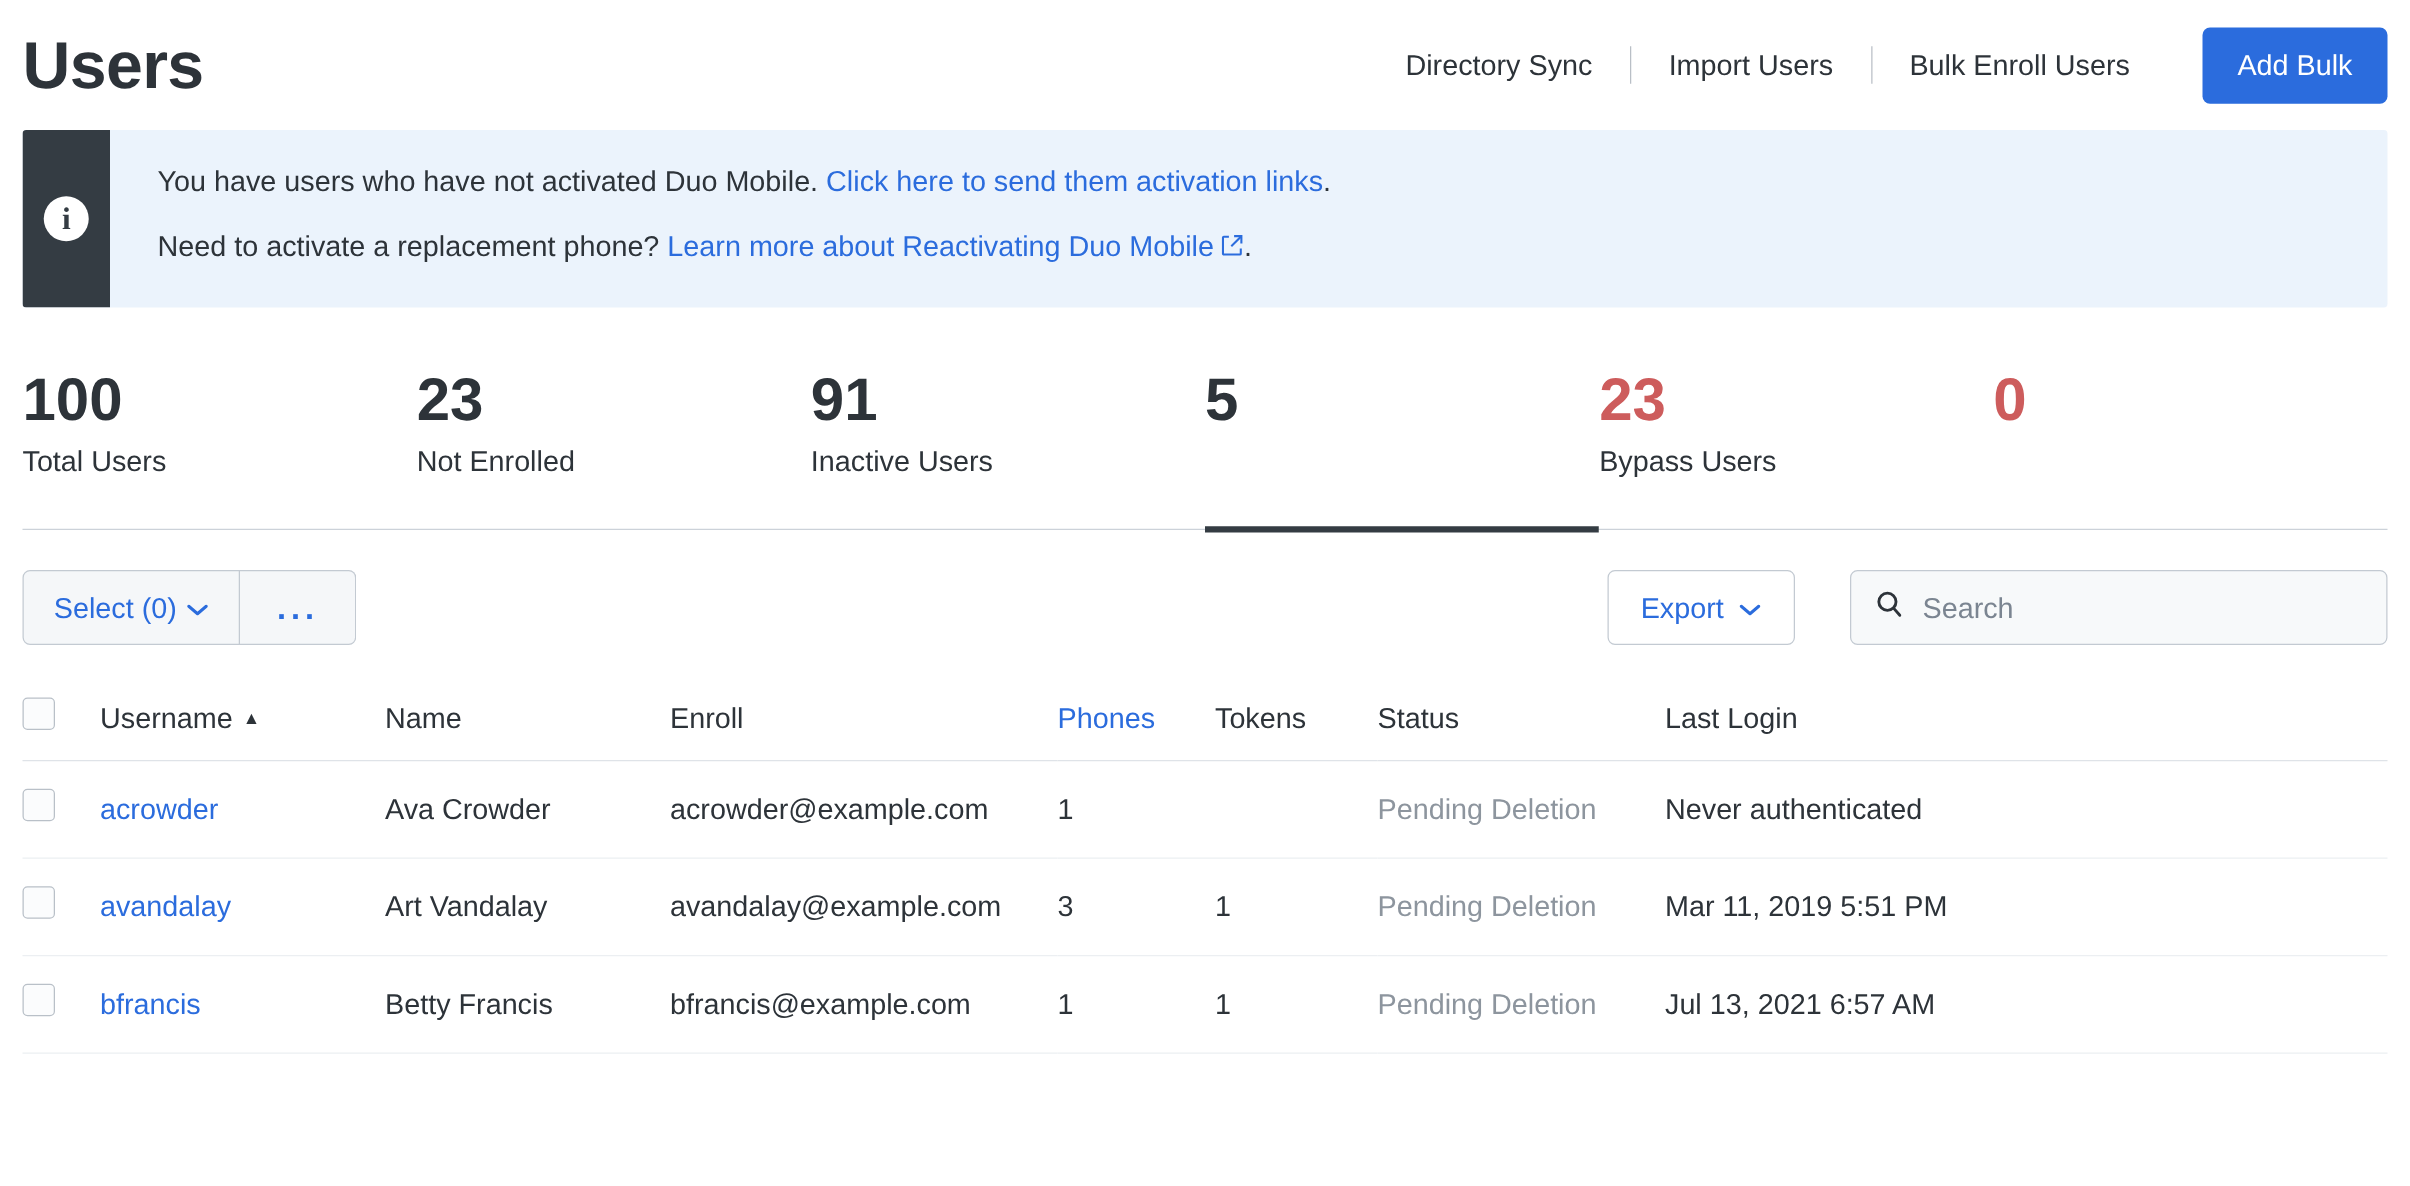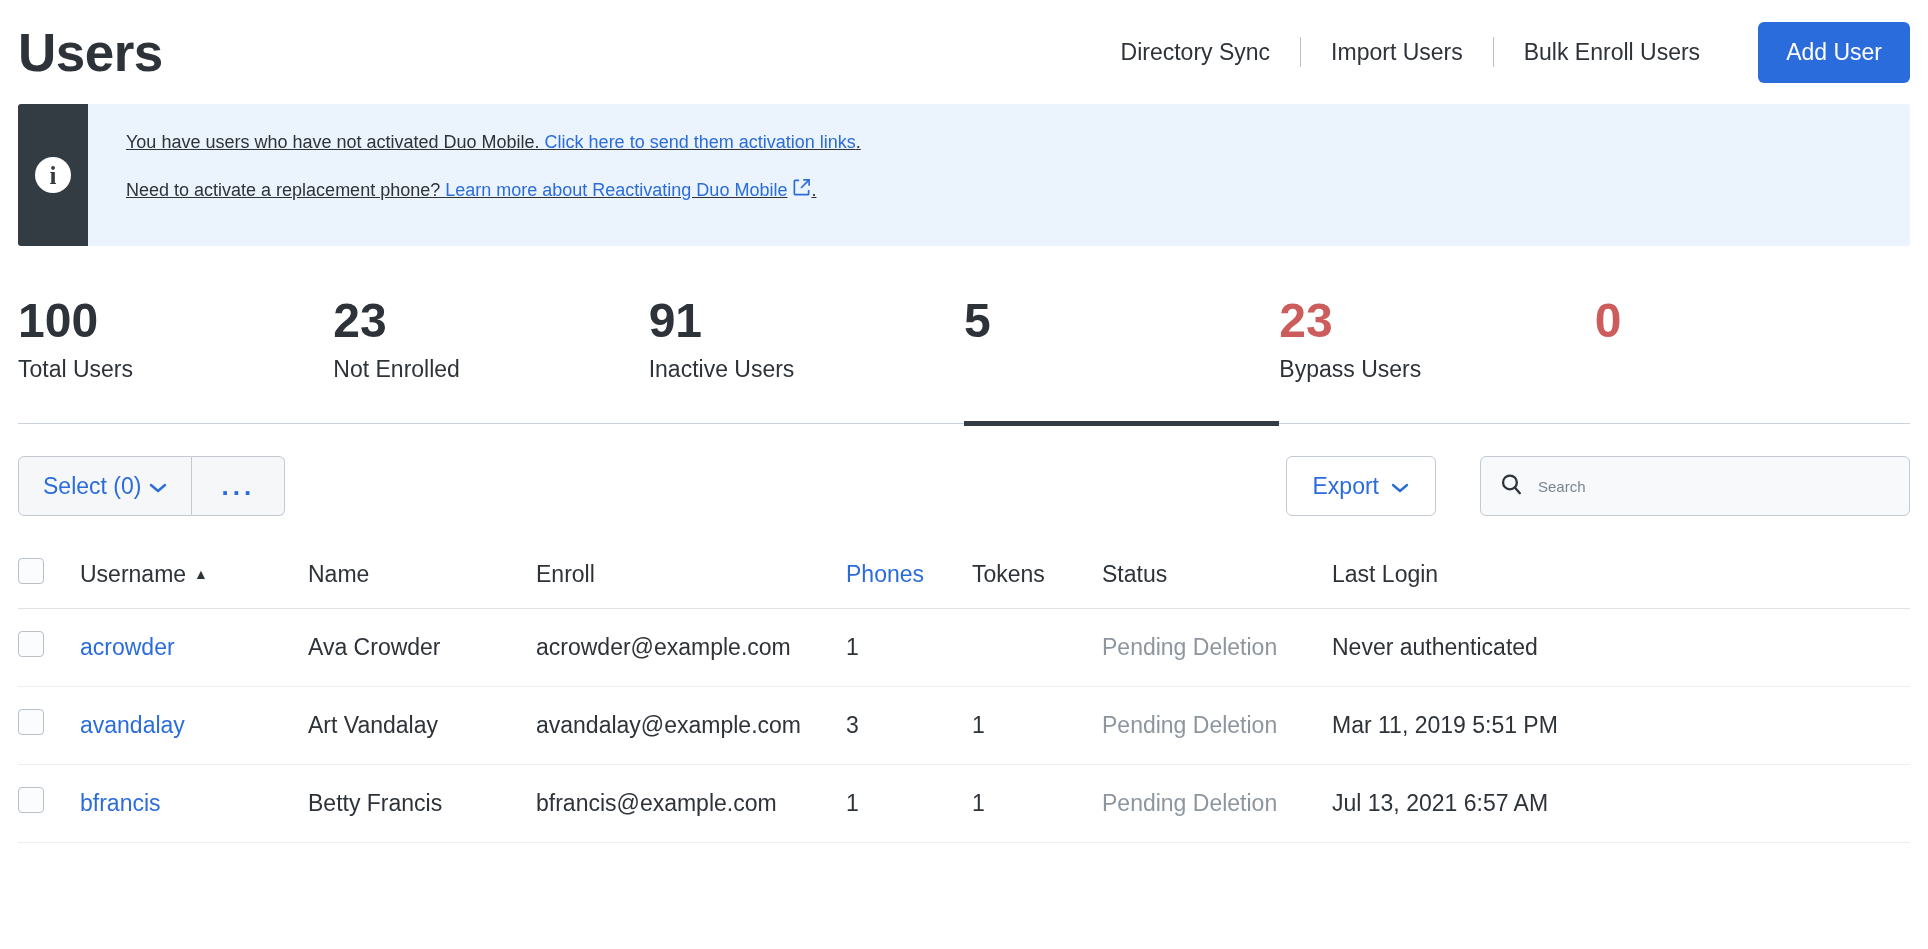--- a/index.html
+++ b/index.html
@@ -89,21 +89,21 @@
     font-size: 25px;
     line-height: 1;
   }
   .banner-body {
     padding: 28px 0 28px 38px;
     display: flex;
     flex-direction: column;
     gap: 24px;
     flex: 1;
   }
-  .banner-line { font-size: 18px; color: #2d3339; line-height: 1.2; text-decoration: underline; }
+  .banner-line { font-size: 23px; color: #2d3339; line-height: 1.2; }
   .banner-line a { color: #2b6cdd; text-decoration: none; }
   .ext-icon { display: inline-block; vertical-align: -1px; margin-left: 5px; }
 
   
   .stats {
     display: flex;
     margin: 50px 18px 0 18px;
     border-bottom: 1px solid #ccd2d9;
     position: relative;
   }
@@ -180,21 +180,21 @@
     background: #f7f9fa;
     display: flex;
     align-items: center;
     padding: 0 18px;
     gap: 14px;
   }
   .search-input {
     border: none;
     outline: none;
     background: transparent;
-    font-size: 15px;
+    font-size: 23px;
     font-family: inherit;
     color: #2d3339;
     width: 100%;
   }
   .search-input::placeholder { color: #7b8591; }
 
   
   .tbl { margin: 22px 18px 0 18px; width: calc(100% - 36px); border-collapse: collapse; table-layout: fixed; }
   .tbl th, .tbl td {
     text-align: left;
@@ -233,21 +233,21 @@
 <div class="page">
 
   <div class="page-header">
     <div class="page-title">Users</div>
     <div class="header-actions">
       <a class="header-link">Directory Sync</a>
       <div class="header-sep"></div>
       <a class="header-link">Import Users</a>
       <div class="header-sep"></div>
       <a class="header-link">Bulk Enroll Users</a>
-      <button class="btn-primary">Add User</button>
+      <button class="btn-primary">Add Bulk</button>
     </div>
   </div>
 
   <div class="banner">
     <div class="banner-iconbar">
       <div class="info-circle">i</div>
     </div>
     <div class="banner-body">
       <div class="banner-line">
         <span>You have users who have not activated Duo Mobile. </span><a>Click here to send them activation links</a><span>.</span>

